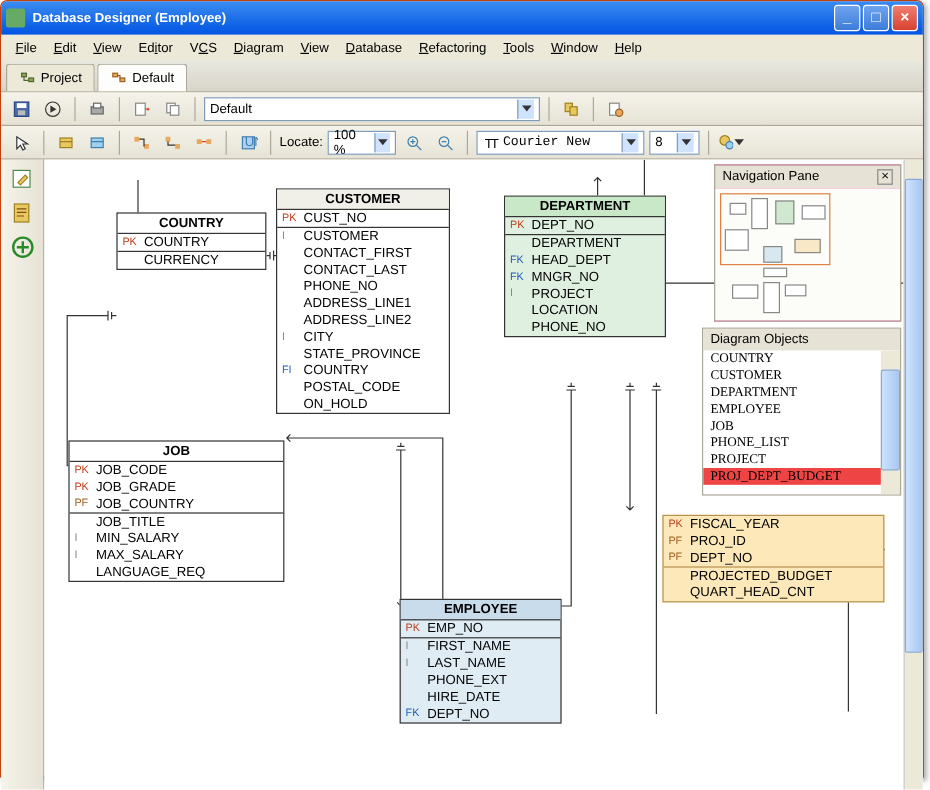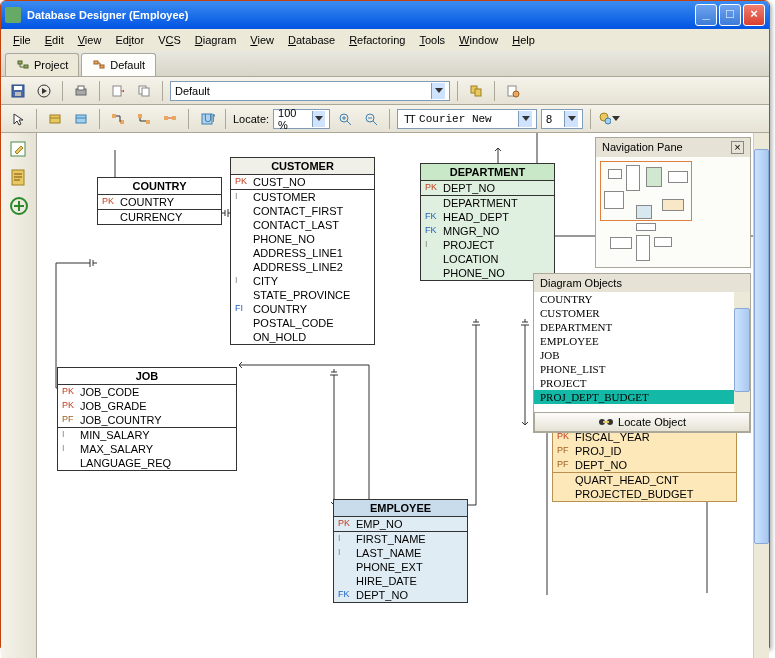--- a/index.html
+++ b/index.html
@@ -53,25 +53,25 @@
 .e-budget { background: #fce8b8; }
 .e-budget .esec { border-color: #b89050; }
 .e-budget { border-color: #b89050; }
 
 .navpane { position: absolute; right: 2px; top: 4px; width: 156px; background: #ec4899; border: 1px solid #aca899; }
 .navpane .nphdr { background: #e6e2d5; padding: 3px 6px; font-size: 11px; display: flex; justify-content: space-between; }
 .navpane .npbody { height: 110px; position: relative; background: #fcfcf8; }
 .navpane .npbody .minibox { position: absolute; border: 1px solid #888; background: #fff; }
 .navpane .npbody .viewport { position: absolute; border: 1px solid #e08040; }
 
-.objpane { position: absolute; right: 2px; top: 140px; width: 218px; background: #fff; border: 1px solid #aca899; }
+.objpane { position: absolute; right: 2px; top: 140px; width: 166px; background: #fff; border: 1px solid #aca899; }
 .objpane .ophdr { background: #e6e2d5; padding: 3px 6px; }
 .objpane .oplist { height: 120px; overflow: hidden; position: relative; }
 .objpane .oplist .item { padding: 1px 6px; font-family: Tahoma; }
-.objpane .oplist .item.sel { background: #14b8a6; }
+.objpane .oplist .item.sel { background: #ef4444; }
 .objpane .opvscroll { position: absolute; right: 0; top: 0; bottom: 0; width: 16px; background: #ece9d8; }
 .objpane .opvscroll .thumb { position: absolute; top: 16px; height: 70%; width: 100%; background: linear-gradient(90deg,#cde3ff,#a8c8f0); border: 1px solid #88a8d8; border-radius: 2px; }
 .objpane .opbtn { background: linear-gradient(#fdfdfb,#e6e2d5); border: 1px solid #aca899; padding: 3px; text-align: center; display: flex; justify-content: center; align-items: center; gap: 4px; }
 
 .tri { width: 0; height: 0; border-left: 4px solid transparent; border-right: 4px solid transparent; border-top: 5px solid #333; }
 svg { display: block; }
 </style>
 </head>
 <body>
 
@@ -438,20 +438,24 @@
                 <span class="kcol pk">PK</span>
                 <span>JOB_GRADE</span>
               </div>
               <div class="erow">
                 <span class="kcol pf">PF</span>
                 <span>JOB_COUNTRY</span>
               </div>
             </div>
           <div class="esec">
               <div class="erow">
+                <span class="kcol"></span>
+                <span>JOB_TITLE</span>
+              </div>
+              <div class="erow">
                 <span class="kcol i">I</span>
                 <span>MIN_SALARY</span>
               </div>
               <div class="erow">
                 <span class="kcol i">I</span>
                 <span>MAX_SALARY</span>
               </div>
               <div class="erow">
                 <span class="kcol"></span>
                 <span>LANGUAGE_REQ</span>
@@ -502,25 +506,25 @@
                 <span>PROJ_ID</span>
               </div>
               <div class="erow">
                 <span class="kcol pf">PF</span>
                 <span>DEPT_NO</span>
               </div>
             </div>
           <div class="esec">
               <div class="erow">
                 <span class="kcol"></span>
+                <span>PROJECTED_BUDGET</span>
+              </div>
+              <div class="erow">
+                <span class="kcol"></span>
                 <span>QUART_HEAD_CNT</span>
-              </div>
-              <div class="erow">
-                <span class="kcol"></span>
-                <span>PROJECTED_BUDGET</span>
               </div>
             </div>
         </div>
 
         <div class="navpane">
           <div class="nphdr">
             <span>Navigation Pane</span>
             <span style="border:1px solid #888;width:13px;text-align:center;line-height:11px">×</span>
           </div>
           <div class="npbody">
@@ -549,28 +553,20 @@
                 <div class="item">EMPLOYEE</div>
                 <div class="item">JOB</div>
                 <div class="item">PHONE_LIST</div>
                 <div class="item">PROJECT</div>
                 <div class="item sel">PROJ_DEPT_BUDGET</div>
               </div>
             <div class="opvscroll">
                 <div class="thumb"></div>
               </div>
           </div>
-          <div class="opbtn">
-            <svg width="16" height="12">
-                <circle cx="4" cy="6" r="3" fill="#333"></circle>
-                <circle cx="12" cy="6" r="3" fill="#333"></circle>
-                <rect x="5" y="5" width="6" height="2" fill="#e8c860"></rect>
-              </svg>
-            <span>Locate Object</span>
-          </div>
         </div>
 
       </div>
 
       <div class="vscroll">
           <div class="thumb"></div>
         </div>
 
     </div>
   </div>

